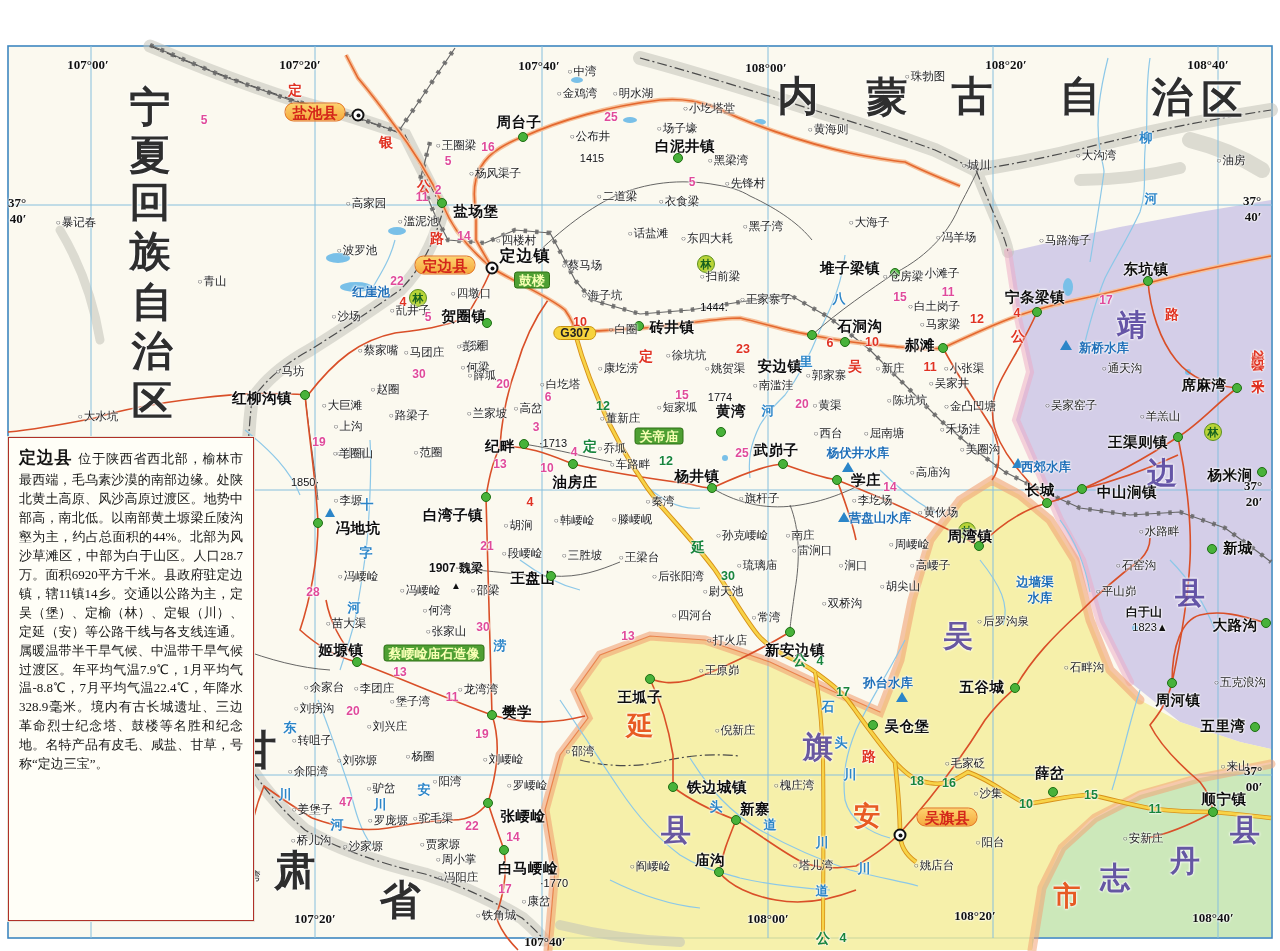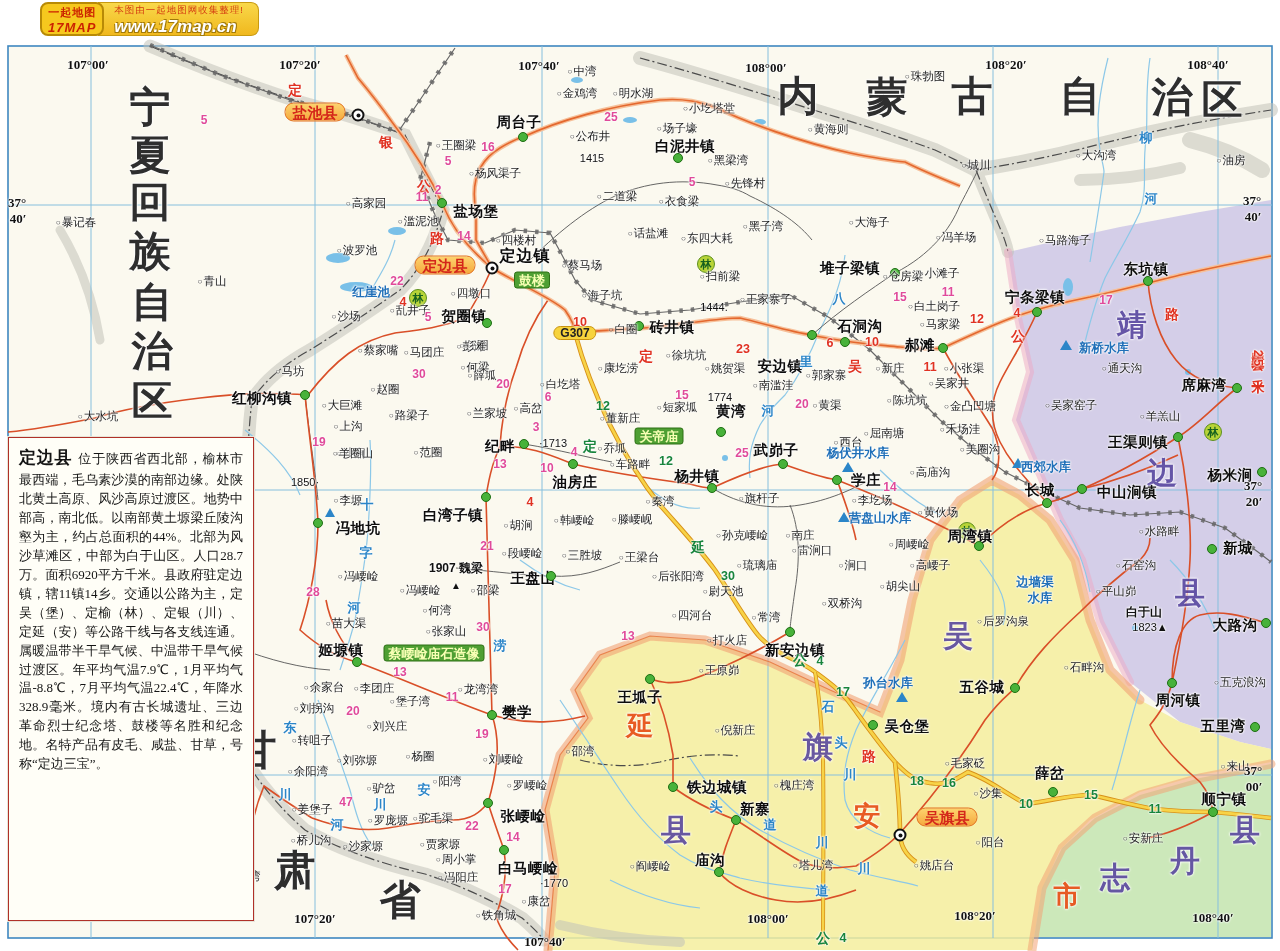--- a/index.html
+++ b/index.html
@@ -420,21 +420,21 @@
       <span class="lbl v" style="left: 725px; top: 369px;">姚贺渠</span>
       <span class="lbl v" style="left: 773px; top: 386px;">南滥洼</span>
       <span class="lbl v" style="left: 623px; top: 330px;">白圈</span>
       <span class="lbl v" style="left: 826px; top: 376px;">郭家寨</span>
       <span class="lbl v" style="left: 827px; top: 406px;">黄渠</span>
       <span class="lbl v" style="left: 890px; top: 369px;">新庄</span>
       <span class="lbl v" style="left: 964px; top: 369px;">小张渠</span>
       <span class="lbl v" style="left: 949px; top: 384px;">吴家井</span>
       <span class="lbl v" style="left: 907px; top: 401px;">陈坑坑</span>
       <span class="lbl v" style="left: 970px; top: 407px;">金凸凹塘</span>
-      <span class="lbl v" style="left: 828px; top: 443px; margin-left: 20px;">西台</span>
+      <span class="lbl v" style="left: 828px; top: 434px;">西台</span>
       <span class="lbl v" style="left: 884px; top: 434px;">屈南塘</span>
       <span class="lbl v" style="left: 960px; top: 430px;">禾场洼</span>
       <span class="lbl v" style="left: 980px; top: 450px;">美圈沟</span>
       <span class="lbl v" style="left: 930px; top: 473px;">高庙沟</span>
       <span class="lbl v" style="left: 872px; top: 501px;">李圪场</span>
       <span class="lbl v" style="left: 938px; top: 513px;">黄伙场</span>
       <span class="lbl v" style="left: 909px; top: 545px;">周崾崄</span>
       <span class="lbl v" style="left: 930px; top: 566px;">高崾子</span>
       <span class="lbl v" style="left: 900px; top: 587px;">胡尖山</span>
       <span class="lbl v" style="left: 853px; top: 566px;">涧口</span>
@@ -635,28 +635,18 @@
       <span class="lbl g" style="left: 17px; top: 202px;">37°</span>
       <span class="lbl g" style="left: 18px; top: 218px;">40′</span>
       <span class="lbl g" style="left: 1252px; top: 200px;">37°</span>
       <span class="lbl g" style="left: 1253px; top: 216px;">40′</span>
       <span class="lbl g" style="left: 1253px; top: 485px;">37°</span>
       <span class="lbl g" style="left: 1254px; top: 501px;">20′</span>
       <span class="lbl g" style="left: 1253px; top: 770px;">37°</span>
       <span class="lbl g" style="left: 1254px; top: 786px;">00′</span>
     </div>
 
-<div class="logo">
-  <div class="logo-badge">
-    <div class="l1">一起地图</div>
-    <div class="l2">17MAP</div>
-  </div>
-  <div class="logo-bar">
-    <div class="logo-tag">本图由一起地图网收集整理!</div>
-    <div class="logo-url">www.17map.cn</div>
-  </div>
-</div>
 
 <div class="info-box">
   <span class="ib-t">定边县</span><span>位于陕西省西北部，榆林市最西端，毛乌素沙漠的南部边缘。处陕北黄土高原、风沙高原过渡区。地势中部高，南北低。以南部黄土塬梁丘陵沟壑为主，约占总面积的44%。北部为风沙草滩区，中部为白于山区。人口28.7万。面积6920平方千米。县政府驻定边镇，辖11镇14乡。交通以公路为主，定吴（堡）、定榆（林）、定银（川）、定延（安）等公路干线与各支线连通。属暖温带半干旱气候、中温带干旱气候过渡区。年平均气温7.9℃，1月平均气温-8.8℃，7月平均气温22.4℃，年降水328.9毫米。境内有古长城遗址、三边革命烈士纪念塔、鼓楼等名胜和纪念地。名特产品有皮毛、咸盐、甘草，号称“定边三宝”。</span>
 </div>
 
 </div>
 
 </body></html>

